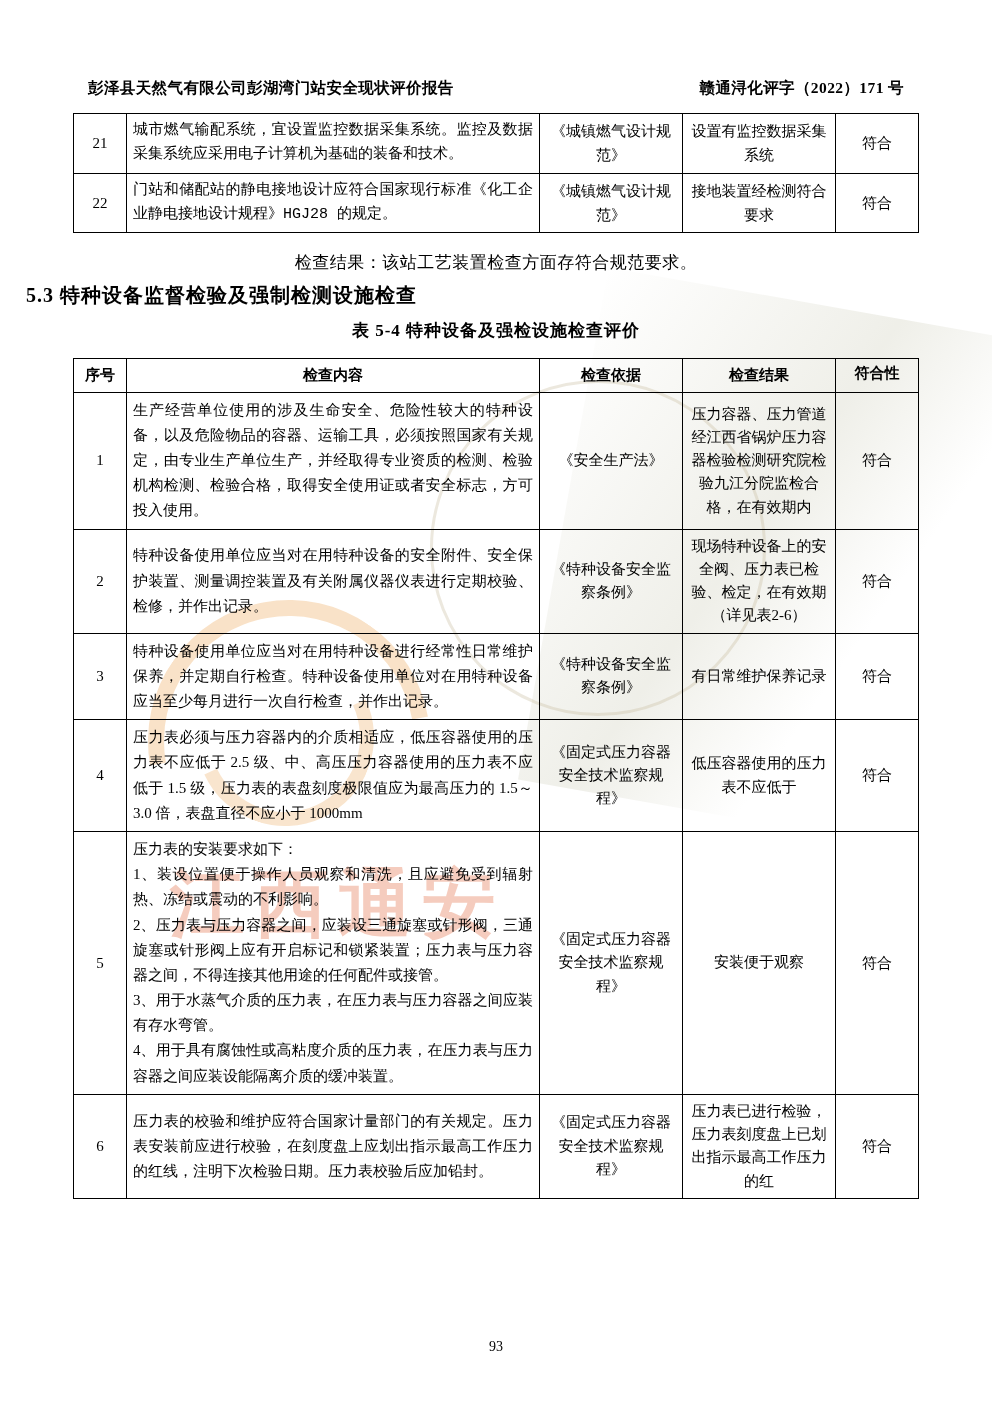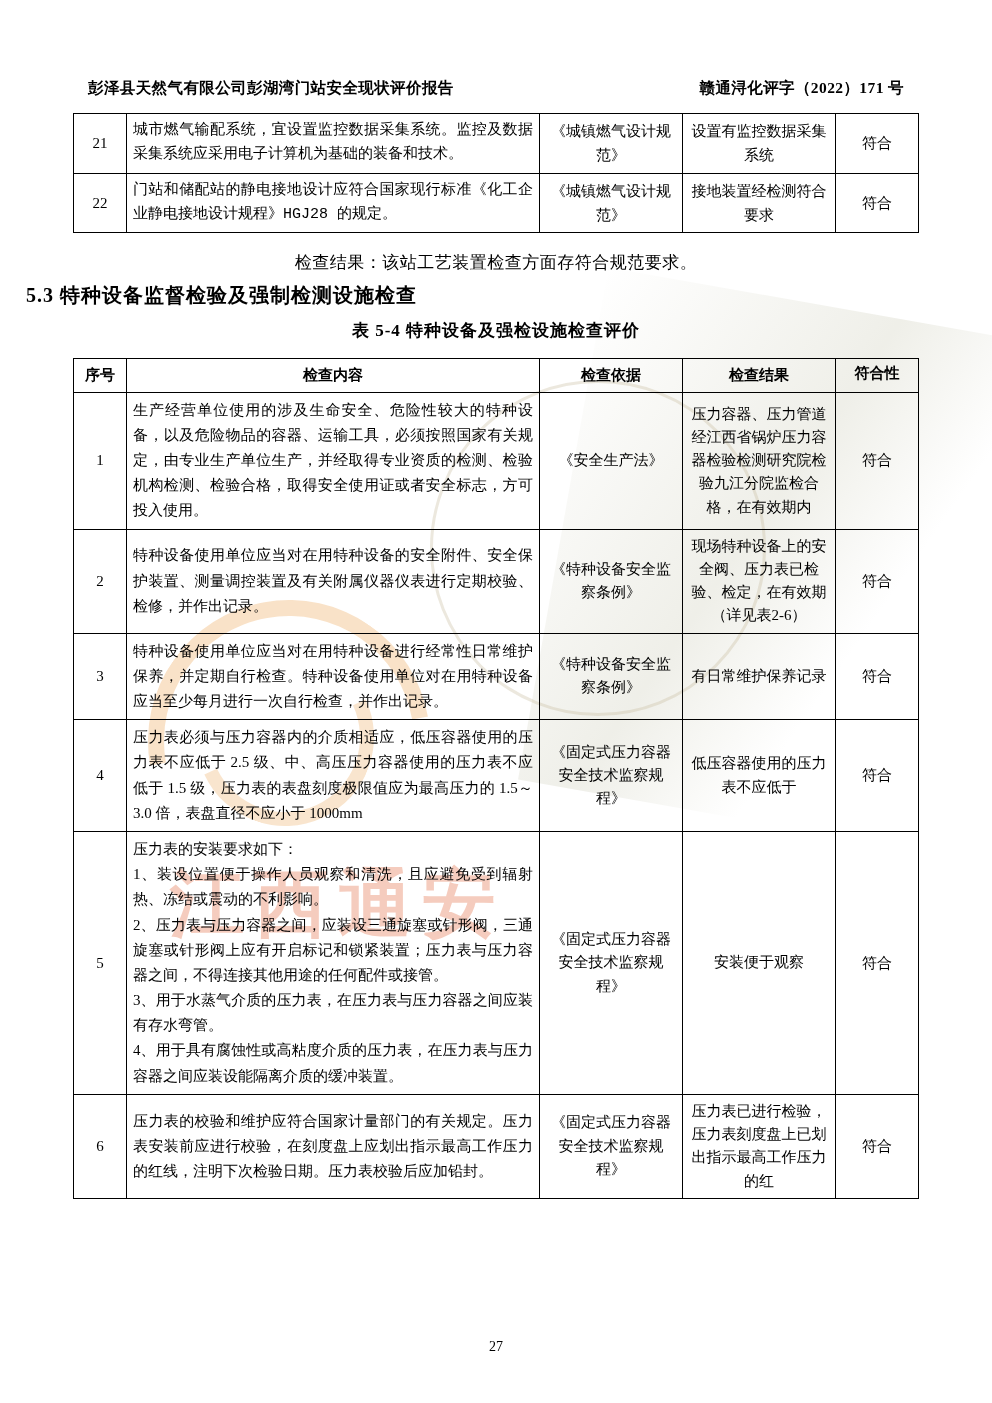--- a/index.html
+++ b/index.html
@@ -282,16 +282,16 @@
           <td class="cell-basis">《固定式压力容器安全技术监察规程》</td>
           <td class="cell-res">压力表已进行检验，压力表刻度盘上已划出指示最高工作压力的红</td>
           <td class="cell-conf">符合</td>
         </tr>
       </tbody>
     </table>
 
   </div>
 
   <div class="footer">
-    <span>27</span>
+    <span>93</span>
   </div>
 
 </div>
 
 </body></html>

